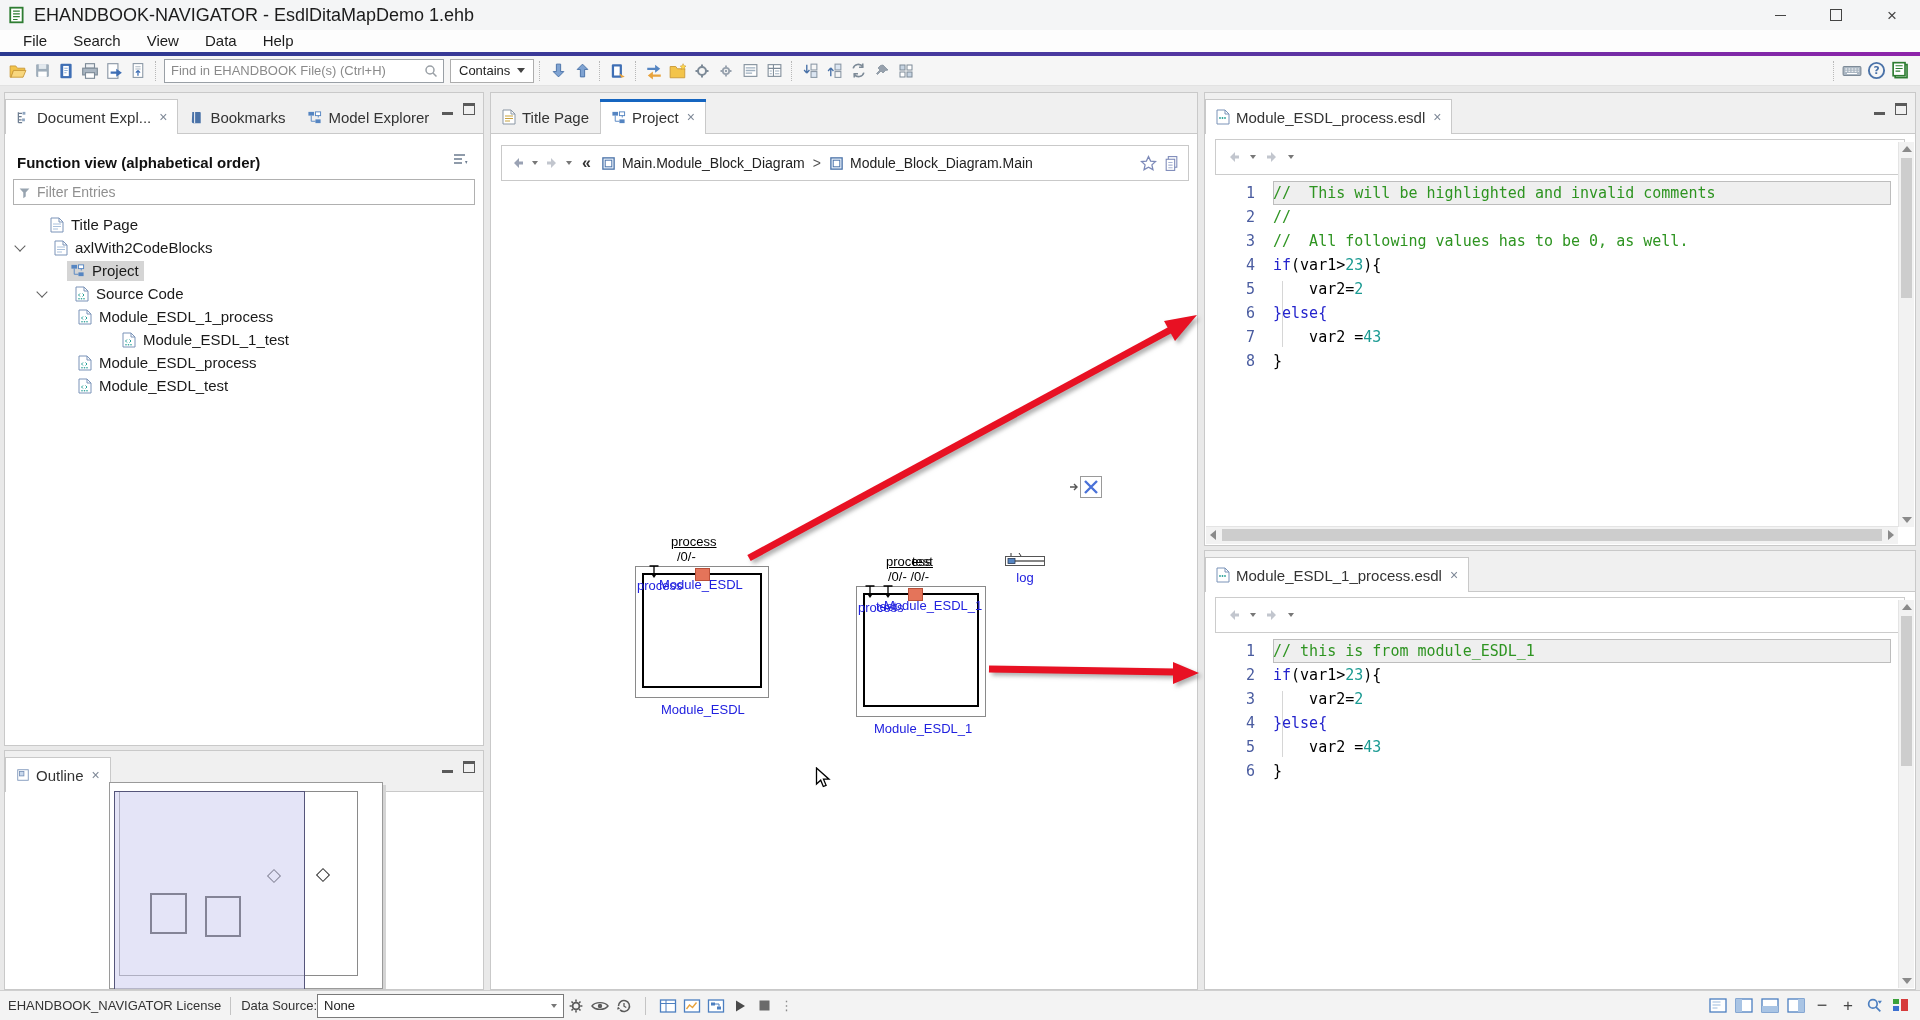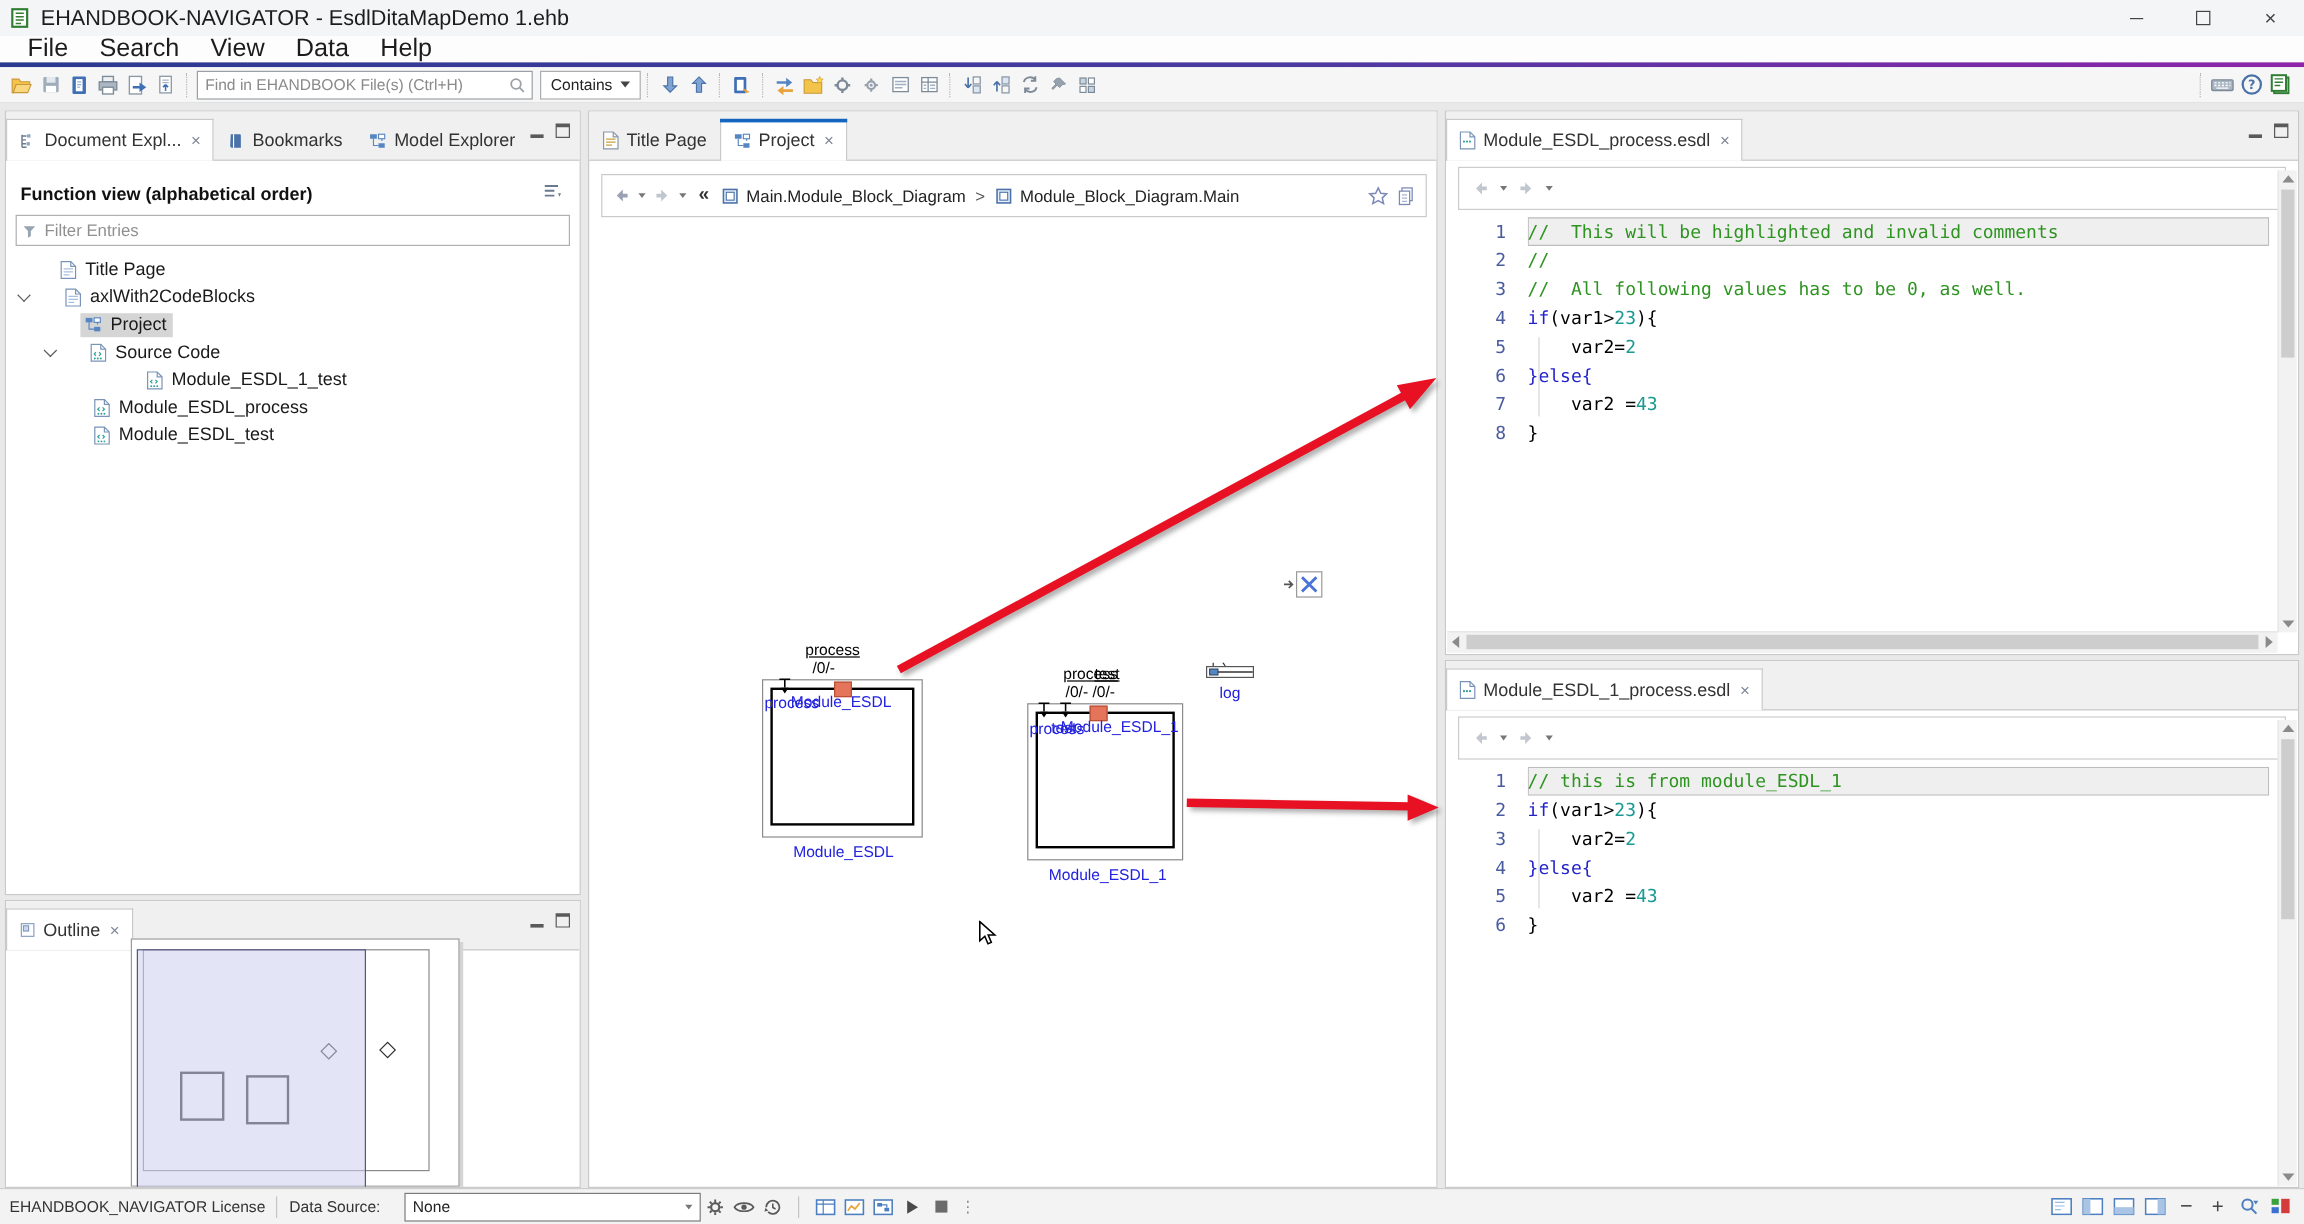--- a/index.html
+++ b/index.html
@@ -5,21 +5,21 @@
   html,body{margin:0;padding:0;}
   body{width:1920px;height:1020px;font-family:"Liberation Sans",sans-serif;background:#e9e9e9;overflow:hidden;position:relative;-webkit-font-smoothing:antialiased;}
   #app{position:absolute;inset:0;}
   .abs{position:absolute;}
   .ic{display:inline-block;vertical-align:middle;flex:none;}
   
   #titlebar{position:absolute;left:0;top:0;width:1920px;height:30px;background:#f4f5f6;display:flex;align-items:center;}
   #titlebar .title{font-size:18px;color:#1c1c1c;margin-left:8px;}
   .wctrl{position:absolute;top:0;height:30px;width:56px;display:flex;align-items:center;justify-content:center;color:#444;font-size:14px;}
   #menubar{position:absolute;left:0;top:30px;width:1920px;height:22px;background:#fdfdfd;display:flex;align-items:center;padding-left:10px;}
-  #menubar .mi{font-size:21px;color:#1c1c1c;padding:0 13px;height:22px;line-height:22px;}
+  #menubar .mi{font-size:15px;color:#1c1c1c;padding:0 13px;height:22px;line-height:22px;}
   #accent{position:absolute;left:0;top:52px;width:1920px;height:4px;background:linear-gradient(90deg,#2B3990 0%,#4A3AA0 55%,#8E24AA 100%);}
   #toolbar{position:absolute;left:0;top:56px;width:1920px;height:30px;background:#f6f6f6;border-bottom:1px solid #e2e2e2;display:flex;align-items:center;padding-left:6px;box-sizing:border-box;}
   .tbtn{width:24px;height:24px;display:flex;align-items:center;justify-content:center;border-radius:2px;flex:none;}
   .tsep{width:1px;height:20px;border-left:1px dotted #b8b8b8;margin:0 5px;flex:none;}
   #tb-search{width:278px;height:22px;border:1px solid #9aa0a6;background:#fff;display:flex;align-items:center;flex:none;margin:0 2px;}
   #tb-search input{border:0;outline:0;flex:1;font-size:13px;padding:0 6px;color:#404040;font-family:"Liberation Sans",sans-serif;}
   #tb-search input::placeholder{color:#8a8a8a;}
   #contains-btn{height:22px;border:1px solid #adadad;background:#fff;display:flex;align-items:center;padding:0 8px;font-size:13px;color:#222;gap:7px;flex:none;margin-left:4px;}
   .caret{width:0;height:0;border-left:4px solid transparent;border-right:4px solid transparent;border-top:5px solid #444;display:inline-block;}
   .caret.sm{border-left-width:3px;border-right-width:3px;border-top-width:4px;border-top-color:#777;}
@@ -86,21 +86,21 @@
   .sarrow.up{border-bottom:6px solid #8a8a8a;}
   .sarrow.down{border-top:6px solid #8a8a8a;}
   .hscroll{position:absolute;left:1px;right:17px;bottom:1px;height:17px;background:#f2f2f2;border-top:1px solid #e4e4e4;}
   .hthumb{position:absolute;top:2px;height:12px;background:#cdcdcd;}
   .harrow{position:absolute;top:3px;width:0;height:0;border-top:5px solid transparent;border-bottom:5px solid transparent;}
   .harrow.left{border-right:6px solid #8a8a8a;left:4px;}
   .harrow.right{border-left:6px solid #8a8a8a;right:4px;}
   
   #statusbar{position:absolute;left:0;top:990px;width:1920px;height:30px;background:#f3f3f3;border-top:1px solid #cfcfcf;display:flex;align-items:center;font-size:13px;color:#333;box-sizing:border-box;padding:0 8px;}
   #statusbar .ssep{width:1px;height:18px;border-left:1px solid #c4c4c4;margin:0 9px;}
-  #ds-combo{width:245px;height:22px;border:1px solid #7a7a7a;background:#fff;display:flex;align-items:center;margin-left:20px;}
+  #ds-combo{width:245px;height:22px;border:1px solid #7a7a7a;background:#fff;display:flex;align-items:center;margin-left:0;}
   #ds-combo .val{flex:1;padding-left:6px;color:#222;}
   #ds-combo .arrowbox{width:18px;height:100%;display:flex;align-items:center;justify-content:center;}
   .sbtn{width:24px;height:24px;display:flex;align-items:center;justify-content:center;flex:none;}
   #statusbar .right{margin-left:auto;display:flex;align-items:center;gap:2px;}
   .dots3{color:#8a8a8a;font-size:13px;letter-spacing:1px;margin:0 4px;}
 </style>
 </head>
 <body>
 
 <div id="app">
@@ -381,20 +381,31 @@
         <svg class="ic" width="14" height="16" viewBox="0 0 14 16">
             <path d="M1 1h8l4 4v10H1z" fill="#fff" stroke="#7a93b8"></path>
             <path d="M9 1v4h4" fill="none" stroke="#7a93b8"></path>
             <path d="M5 7.5L3.5 9L5 10.5M7.5 7.5L9 9L7.5 10.5" stroke="#2AA198" fill="none"></path>
             <circle cx="4" cy="12.8" r="0.8" fill="#2AA198"></circle>
             <circle cx="6.5" cy="12.8" r="0.8" fill="#2AA198"></circle>
             <circle cx="9" cy="12.8" r="0.8" fill="#2AA198"></circle>
           </svg>
         <span>Source Code</span>
       </div>
+      <div class="trow" style="padding-left:73px">
+        <svg class="ic" width="14" height="16" viewBox="0 0 14 16">
+            <path d="M1 1h8l4 4v10H1z" fill="#fff" stroke="#7a93b8"></path>
+            <path d="M9 1v4h4" fill="none" stroke="#7a93b8"></path>
+            <path d="M5 7.5L3.5 9L5 10.5M7.5 7.5L9 9L7.5 10.5" stroke="#2AA198" fill="none"></path>
+            <circle cx="4" cy="12.8" r="0.8" fill="#2AA198"></circle>
+            <circle cx="6.5" cy="12.8" r="0.8" fill="#2AA198"></circle>
+            <circle cx="9" cy="12.8" r="0.8" fill="#2AA198"></circle>
+          </svg>
+        <span>Module_ESDL_1_process</span>
+      </div>
       <div class="trow" style="padding-left:117px">
         <svg class="ic" width="14" height="16" viewBox="0 0 14 16">
             <path d="M1 1h8l4 4v10H1z" fill="#fff" stroke="#7a93b8"></path>
             <path d="M9 1v4h4" fill="none" stroke="#7a93b8"></path>
             <path d="M5 7.5L3.5 9L5 10.5M7.5 7.5L9 9L7.5 10.5" stroke="#2AA198" fill="none"></path>
             <circle cx="4" cy="12.8" r="0.8" fill="#2AA198"></circle>
             <circle cx="6.5" cy="12.8" r="0.8" fill="#2AA198"></circle>
             <circle cx="9" cy="12.8" r="0.8" fill="#2AA198"></circle>
           </svg>
         <span>Module_ESDL_1_test</span>

